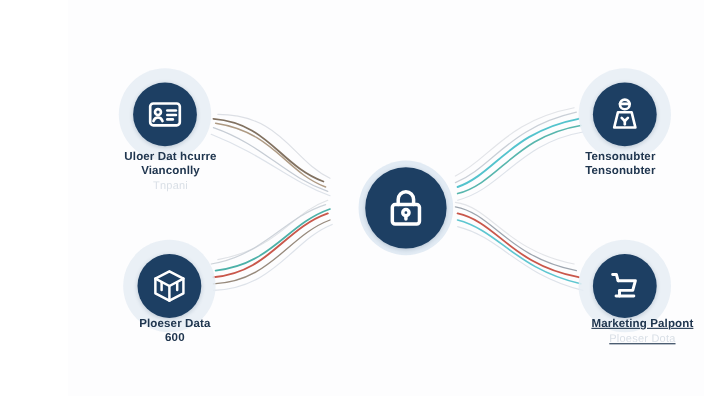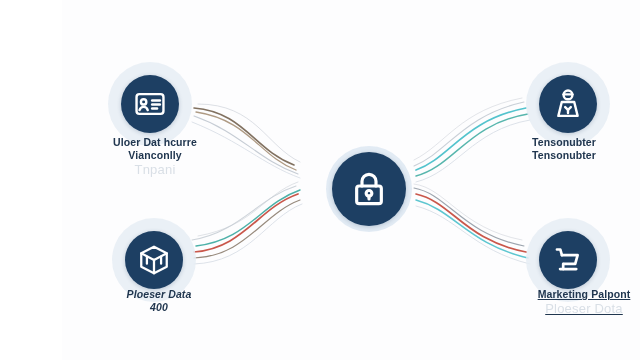--- a/index.html
+++ b/index.html
@@ -40,34 +40,34 @@
     font-size:10.5px;
     font-weight:700;
     line-height:13px;
     letter-spacing:.1px;
     white-space:nowrap;
   }
   .labels.left-align{text-align:left;}
   .sub{
     display:block;
     color:#d9dfe6;
-    font-size:13px;
+    font-size:10px;
     font-weight:400;
     line-height:12px;
     letter-spacing:.2px;
     margin-top:2px;
   }
   
   #node-user-data   .halo{left:64px; top:62px;  width:84px;height:84px;}
   #node-user-data   .disc{left:77px; top:75px;  width:58px;height:58px;}
   #lbl-user-data{left:18px; top:136px; width:186px;}
 
   #node-database    .halo{left:68px; top:218px; width:84px;height:84px;}
   #node-database    .disc{left:81px; top:231px; width:58px;height:58px;}
-  #lbl-database{left:22px; top:288px; width:186px;font-style:italic;}
+  #lbl-database{left:22px; top:288px; width:186px;}
 
   #node-management  .halo{left:482px;top:62px;  width:84px;height:84px;}
   #node-management  .disc{left:495px;top:75px;  width:58px;height:58px;}
   #lbl-management{left:488px;top:136px; width:200px;}
 
   #node-marketing   .halo{left:482px;top:218px; width:84px;height:84px;}
   #node-marketing   .disc{left:495px;top:231px; width:58px;height:58px;}
   #lbl-marketing{left:440px;top:288px; width:200px;text-decoration:underline;}
 
   #node-hub .halo{left:282px;top:146px;width:86px;height:86px;background:#dde8f2;}
@@ -136,21 +136,21 @@
         <path d="M12 2.6 21 7.3v9.4L12 21.4 3 16.7V7.3z"></path>
         <path d="M3 7.3 12 12l9-4.7"></path>
         <line x1="12" y1="12" x2="12" y2="21.4"></line>
         <line x1="7" y1="9.7" x2="7" y2="14.6"></line>
         <line x1="17" y1="9.7" x2="17" y2="14.6"></line>
       </svg>
     </div>
   </div>
   <div class="labels" id="lbl-database">
     <span>Ploeser Data</span><br>
-    <span>400</span>
+    <span>600</span>
     <span class="sub"></span>
   </div>
 
   <div class="node" id="node-management">
     <div class="halo"></div>
     <div class="disc">
       <svg width="34" height="34" viewBox="0 0 24 24" fill="none" stroke="#ffffff" stroke-width="1.7" stroke-linecap="round" stroke-linejoin="round">
         <circle cx="12" cy="5.6" r="3.1"></circle>
         <line x1="8.9" y1="5.2" x2="15.1" y2="5.2"></line>
         <path d="M5.2 20.4 7.6 10.6h8.8l2.4 9.8z"></path>

